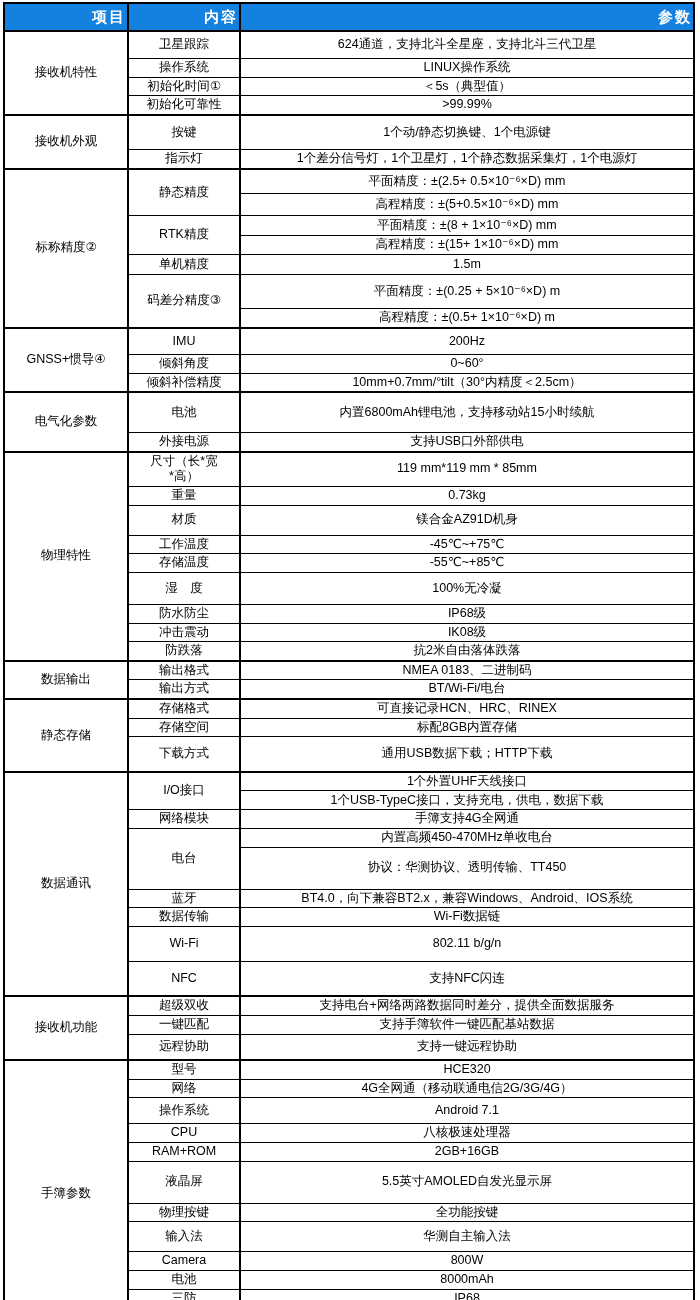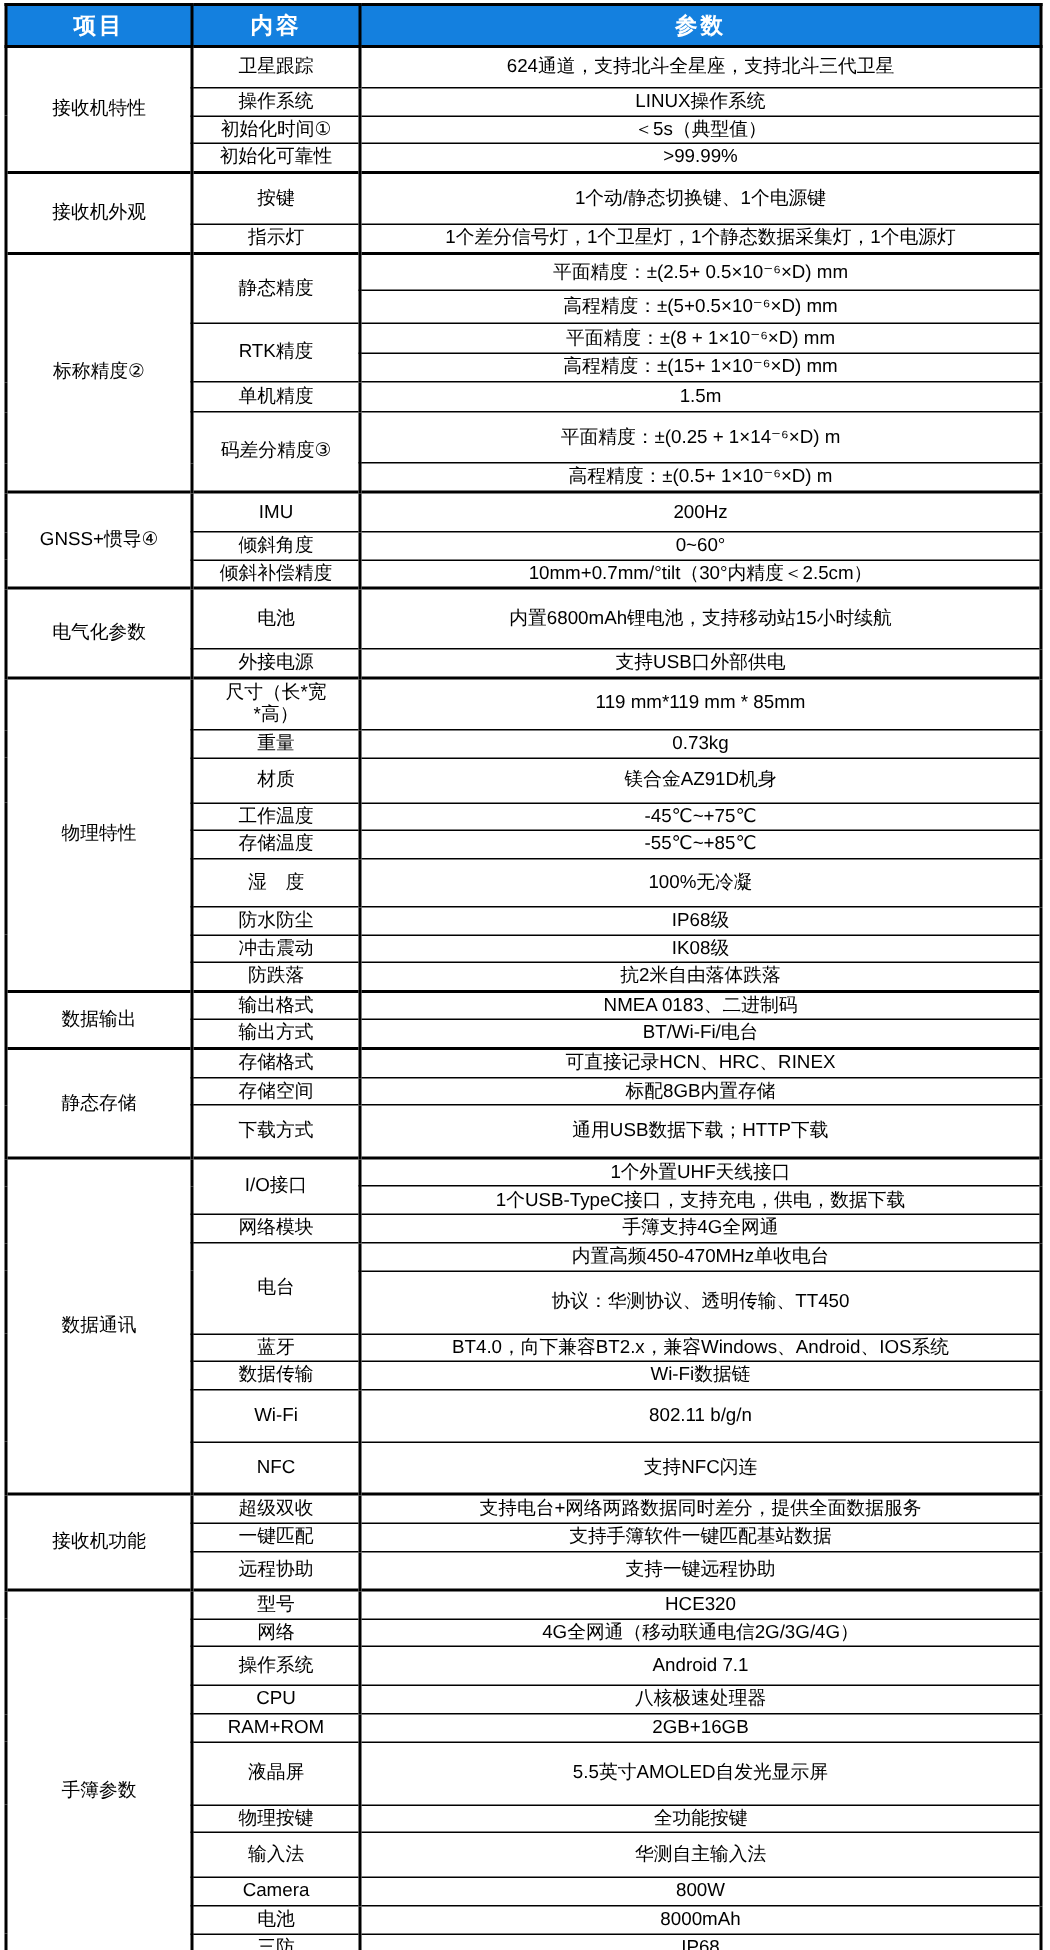--- a/index.html
+++ b/index.html
@@ -25,21 +25,21 @@
   col.c-name   { width: 112px; }
   col.c-value  { width: auto;  }
   thead th {
     background: var(--header-bg, #1480df);
     color: var(--header-text, #ffffff);
     font-size: 15px;
     font-weight: bold;
     height: 24px;
     border: 2px solid var(--border, #000);
     border-bottom-width: 2px;
-    text-align: center;
+    text-align: right;
     vertical-align: middle;
     letter-spacing: 2px;
   }
   tbody td {
     border: 1px solid var(--border, #000);
     border-left-width: 2px;
     border-right-width: 2px;
     font-size: 12.5px;
     line-height: 1.25;
     text-align: center;
@@ -110,21 +110,21 @@
         </tr>
         <tr style="height: 17px;">
           <td class="param-cell">高程精度：±(15+ 1×10⁻⁶×D) mm</td>
         </tr>
         <tr style="height: 20px;">
           <td class="content-cell">单机精度</td>
           <td class="param-cell">1.5m</td>
         </tr>
         <tr style="height: 34px; padding-left: 24px;">
           <td class="content-cell" rowspan="2">码差分精度③</td>
-          <td class="param-cell">平面精度：±(0.25 + 1×14⁻⁶×D) m</td>
+          <td class="param-cell">平面精度：±(0.25 + 5×10⁻⁶×D) m</td>
         </tr>
         <tr style="height: 17px;">
           <td class="param-cell">高程精度：±(0.5+ 1×10⁻⁶×D) m</td>
         </tr>
         <tr class="sec-start" style="height: 27px;">
           <td class="item-cell" rowspan="3">GNSS+惯导④</td>
           <td class="content-cell">IMU</td>
           <td class="param-cell">200Hz</td>
         </tr>
         <tr style="height: 16px;">

